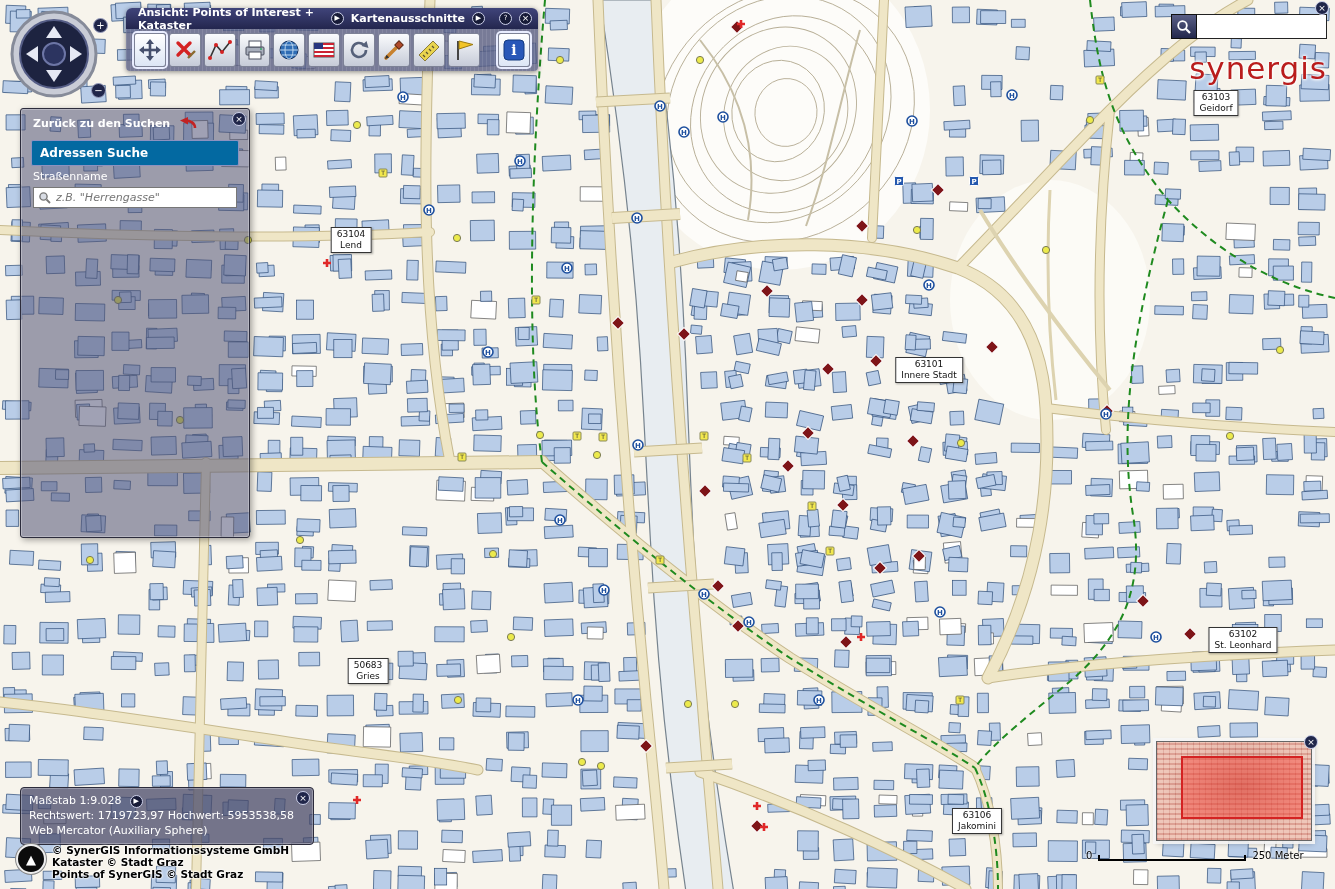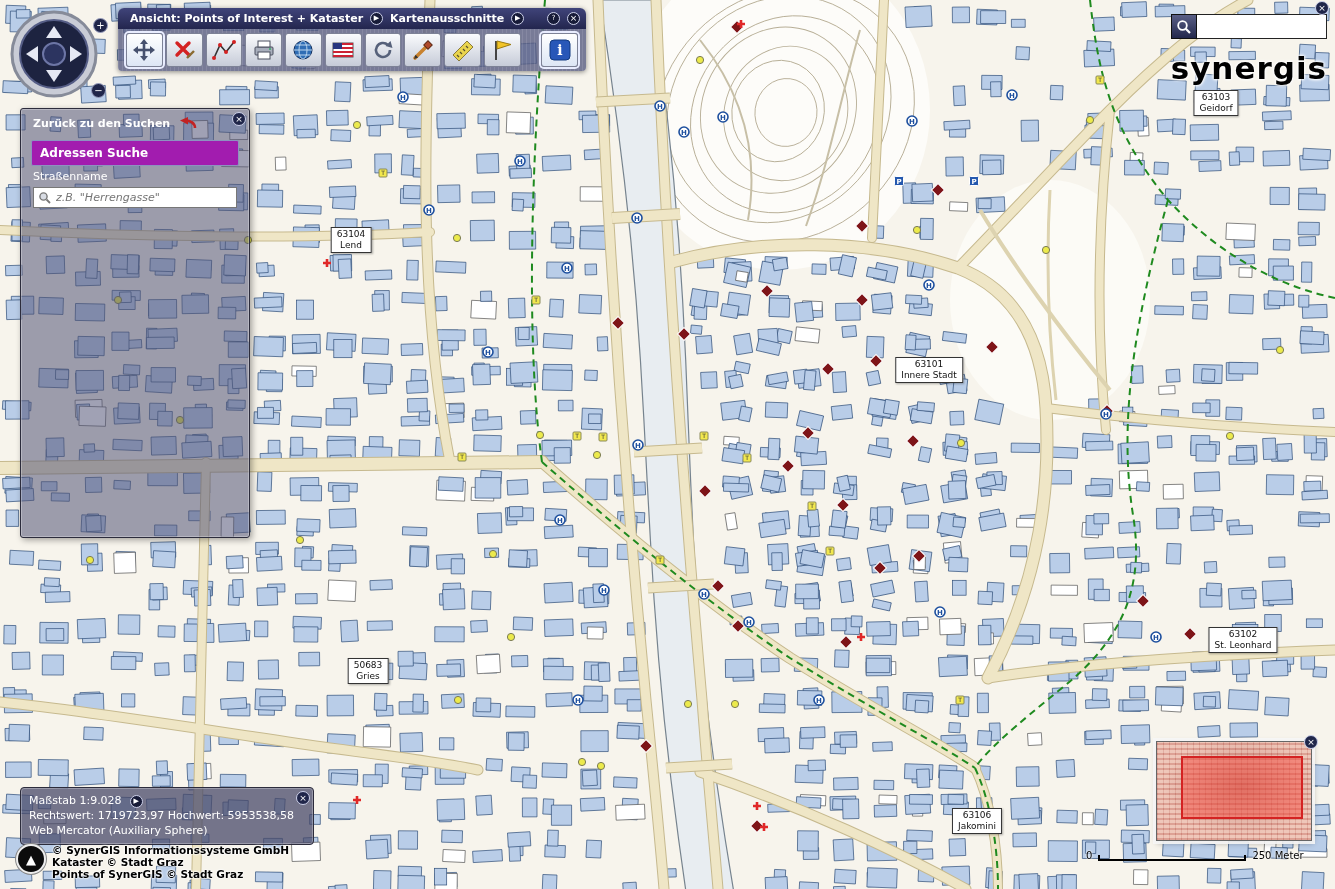--- a/index.html
+++ b/index.html
@@ -6,43 +6,43 @@
 html,body{width:1335px;height:889px;overflow:hidden;font-family:"DejaVu Sans",sans-serif;background:#fff}
 #app{position:relative;width:1335px;height:889px;background:#f7f4ec;overflow:hidden}
 #map{position:absolute;left:0;top:0;z-index:0}
 
 .district-label{position:absolute;transform:translate(-50%,-50%);background:#fff;border:1px solid #333;padding:1px 5px;font-size:9px;line-height:11px;text-align:center;color:#111;box-shadow:1px 1px 2px rgba(0,0,0,.3);z-index:2;white-space:nowrap}
 .district-label span{display:block}
 
 #compass{position:absolute;left:8px;top:6px;width:100px;height:100px;z-index:6}
 .zoom-btn{position:absolute;width:15px;height:15px;border-radius:50%;background:#20264a;color:#fff;border:1px solid #9aa0c0;font-size:10px;line-height:12px;text-align:center;cursor:pointer;padding:0}
 
-#toolbar{position:absolute;left:118px;top:8px;width:468px;z-index:6;border-radius:6px 6px 4px 4px;box-shadow:0 1px 5px rgba(0,0,0,.45)}
+#toolbar{position:absolute;left:126px;top:8px;width:412px;z-index:6;border-radius:6px 6px 4px 4px;box-shadow:0 1px 5px rgba(0,0,0,.45)}
 #tb-row1{display:flex;align-items:center;gap:7px;height:21px;padding:0 6px 0 12px;background:linear-gradient(#40447a,#23264e);border-radius:6px 6px 0 0;color:#fff;font-size:11px;font-weight:bold}
 #tb-row1 .spacer{flex:1}
 .circ-btn{width:13px;height:13px;border-radius:50%;background:#171b38;border:1px solid #cdd1ea;color:#fff;font-size:7px;line-height:11px;text-align:center;padding:0;cursor:pointer;flex:none}
 .circ-btn.close{font-size:9px}
 #tb-row2{display:flex;align-items:center;gap:3px;padding:4px 8px;background:rgba(88,92,130,.80);background-image:repeating-linear-gradient(90deg,rgba(255,255,255,.10) 0 1px,rgba(0,0,0,0) 1px 4px);border-radius:0 0 4px 4px}
 .tool-btn{width:40px;height:34px;border:1px solid #7d8296;border-radius:3px;background:linear-gradient(#fafbfd,#c6cbd8);display:flex;align-items:center;justify-content:center;cursor:pointer;padding:0}
 .tool-btn.active{box-shadow:0 0 0 2px #e9edff;background:linear-gradient(#ffffff,#dde6f5)}
 .tool-gap{width:16px}
 
 #search-panel{position:absolute;left:20px;top:108px;width:230px;height:430px;background:rgba(82,84,118,.55);border:1px solid #2c2c3c;box-shadow:inset 0 0 0 1px rgba(255,255,255,.28),2px 2px 6px rgba(0,0,0,.35);z-index:5;border-radius:3px}
 .panel-close{position:absolute;top:3px;right:3px;width:14px;height:14px;border-radius:50%;background:#20264a;border:1px solid #cdd1ea;color:#fff;font-size:9px;line-height:11px;text-align:center;padding:0;cursor:pointer;z-index:2}
 #panel-back-row{display:flex;gap:10px;padding:8px 26px 6px 12px;color:#fff;font-size:11px;font-weight:bold}
-#panel-title{margin:4px 10px;background:#a21caf;border:1px solid #8d92c0;color:#fff;font-size:12px;font-weight:bold;padding:5px 8px;border-radius:2px}
+#panel-title{margin:4px 10px;background:#0369a1;border:1px solid #8d92c0;color:#fff;font-size:12px;font-weight:bold;padding:5px 8px;border-radius:2px}
 #panel-field-label{color:#fff;font-size:11px;margin:1px 12px 4px}
 #panel-input-row{display:flex;align-items:center;gap:5px;margin:0 12px;background:#fff;border:1px solid #777;height:21px;padding:0 4px}
 #panel-input-row input{flex:1;border:none;outline:none;font-size:11px;font-style:italic;color:#444;font-family:inherit;background:transparent;min-width:0}
 
 #quick-search{position:absolute;right:8px;top:14px;display:flex;align-items:center;z-index:6}
 #qs-btn{width:26px;height:25px;background:linear-gradient(#5a5f86,#23284c);border:1px solid #111;display:flex;align-items:center;justify-content:center;cursor:pointer;padding:0}
 #qs-input{width:130px;height:25px;border:1px solid #222;border-left:none;font-size:11px;padding:0 4px;font-family:inherit}
 #search-close{position:absolute;right:6px;top:1px;z-index:7}
-#logo{position:absolute;right:8px;top:50px;font-size:31px;font-weight:bold;color:#000000;letter-spacing:1px;z-index:4;text-shadow:0 0 3px #fff,0 0 3px #fff,0 0 4px #fff}
+#logo{position:absolute;right:8px;top:50px;font-size:31px;font-weight:normal;color:#b91c1c;letter-spacing:1px;z-index:4;text-shadow:0 0 3px #fff,0 0 3px #fff,0 0 4px #fff}
 
 #scale-panel{position:absolute;left:20px;top:787px;width:294px;background:rgba(72,74,106,.75);border:1px solid #2c2c3c;box-shadow:inset 0 0 0 1px rgba(255,255,255,.28);border-radius:4px;padding:5px 8px 6px;color:#fff;font-size:11px;z-index:5}
 #scale-panel .row{display:flex;align-items:flex-end;gap:8px;line-height:15px}
 #scale-panel div{line-height:15px}
 
 #copyright{position:absolute;left:16px;top:844px;display:flex;gap:6px;align-items:flex-start;z-index:6;font-size:10.5px;color:#000}
 #copyright .lines div{line-height:12px;text-shadow:0 0 2px #fff,0 0 2px #fff,0 0 3px #fff;font-weight:bold}
 #badge{width:30px;height:30px;border-radius:50%;background:#0c0c0c;border:2px solid #eee;box-shadow:0 0 0 1px #888;color:#fff;display:flex;align-items:center;justify-content:center;font-size:13px;flex:none}
 
 #scalebar{position:absolute;left:1086px;top:851px;display:flex;align-items:flex-end;gap:6px;z-index:4;font-size:10px;color:#000}

